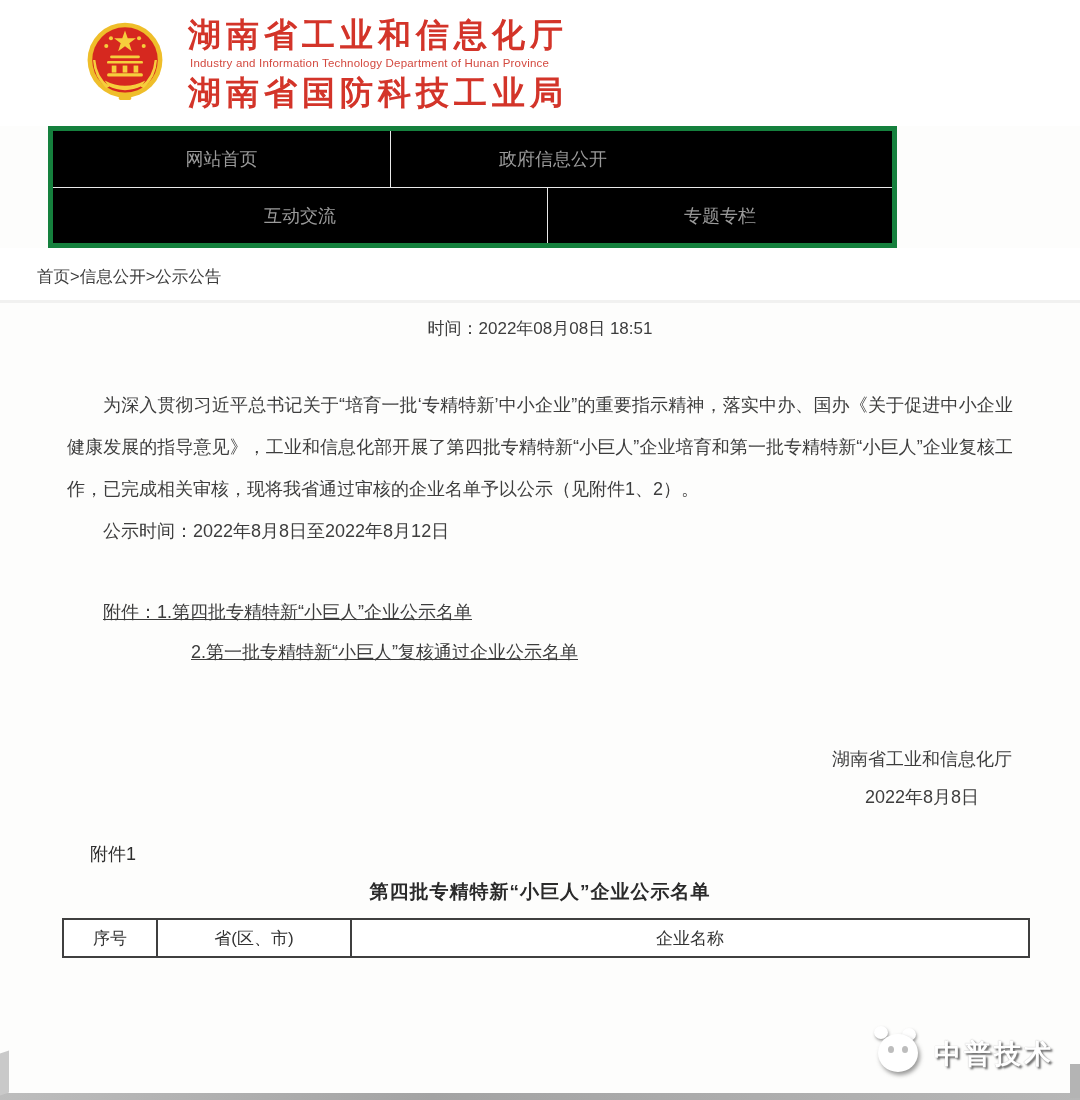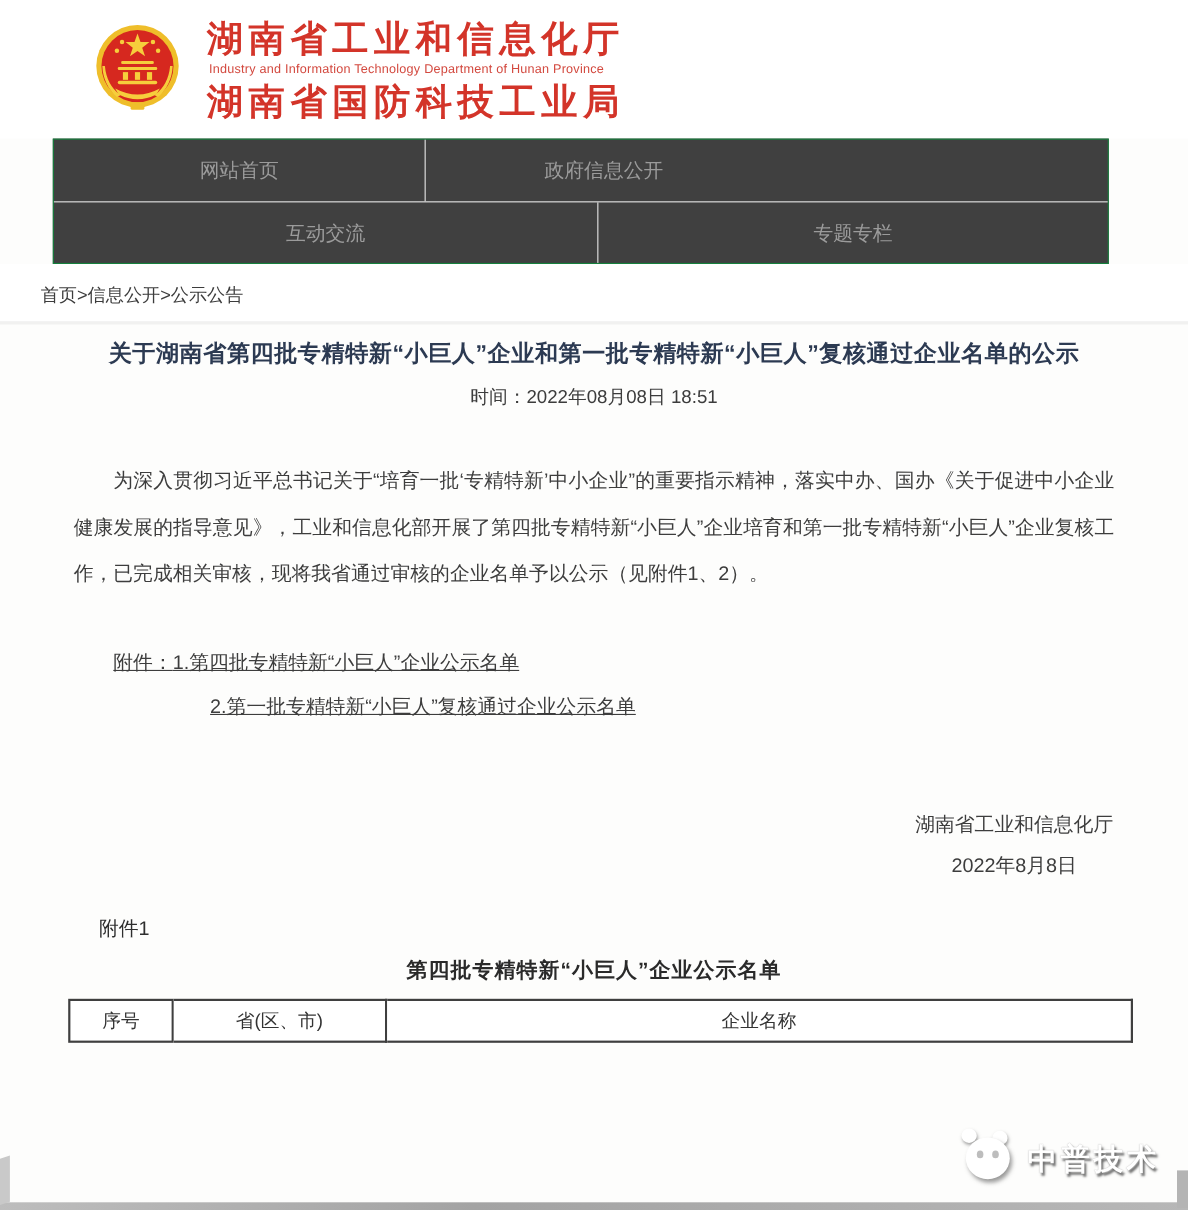--- a/index.html
+++ b/index.html
@@ -28,22 +28,22 @@
     font-size:33px; font-weight:bold; color:#d33429;
     letter-spacing:5px; white-space:nowrap;
   }
   .org-en {
     font-size:11.5px; color:#d3493f; letter-spacing:0.2px;
     margin:3px 0 4px 2px; white-space:nowrap;
   }
 
   
   .nav {
-    width:960px; margin-left:48px;
-    border:1px solid #15803d; background:#404040;
+    width:849px; margin-left:48px;
+    border:5px solid #15803d; background:#000000;
   }
   .nav-row { display:flex; height:56px; }
   .nav-row + .nav-row { border-top:1px solid #e9e9e9; }
   .nav-cell {
     display:flex; align-items:center; justify-content:center;
     font-size:18px; color:#9b9b9b; cursor:pointer;
   }
   .nav-cell + .nav-cell { border-left:1px solid #e9e9e9; }
   .r1c1{width:337px;} .r1c2{width:325px;} .r1c3{flex:1;}
   .r2c1{width:494px;} .r2c2{flex:1;}
@@ -191,25 +191,25 @@
     </div>
     <div class="nav-row">
       <div class="nav-cell r2c1">互动交流</div>
       <div class="nav-cell r2c2">专题专栏</div>
     </div>
   </div>
 
   <div class="breadcrumb"><span>首页</span><span>&gt;</span><span>信息公开</span><span>&gt;</span><span>公示公告</span></div>
   <div class="rule"></div>
 
-  <div class="article-title">关于湖南省第四批专精特新“小巨人”企业和第一批专精特新“小巨人”复核通过企业名单的公示</div>
   <div class="article-time">时间：2022年08月08日 18:51</div>
 
   <div class="article-body">
     <p>为深入贯彻习近平总书记关于“培育一批‘专精特新’中小企业”的重要指示精神，落实中办、国办《关于促进中小企业健康发展的指导意见》，工业和信息化部开展了第四批专精特新“小巨人”企业培育和第一批专精特新“小巨人”企业复核工作，已完成相关审核，现将我省通过审核的企业名单予以公示（见附件1、2）。</p>
+    <p>公示时间：2022年8月8日至2022年8月12日</p>
   </div>
 
   <div class="attachments">
     <div><span>附件：</span><span>1.第四批专精特新“小巨人”企业公示名单</span></div>
     <div class="attach-line2"><span>2.第一批专精特新“小巨人”复核通过企业公示名单</span></div>
   </div>
 
   <div class="signature">
     <div class="signature-inner">
       <div>湖南省工业和信息化厅</div>

